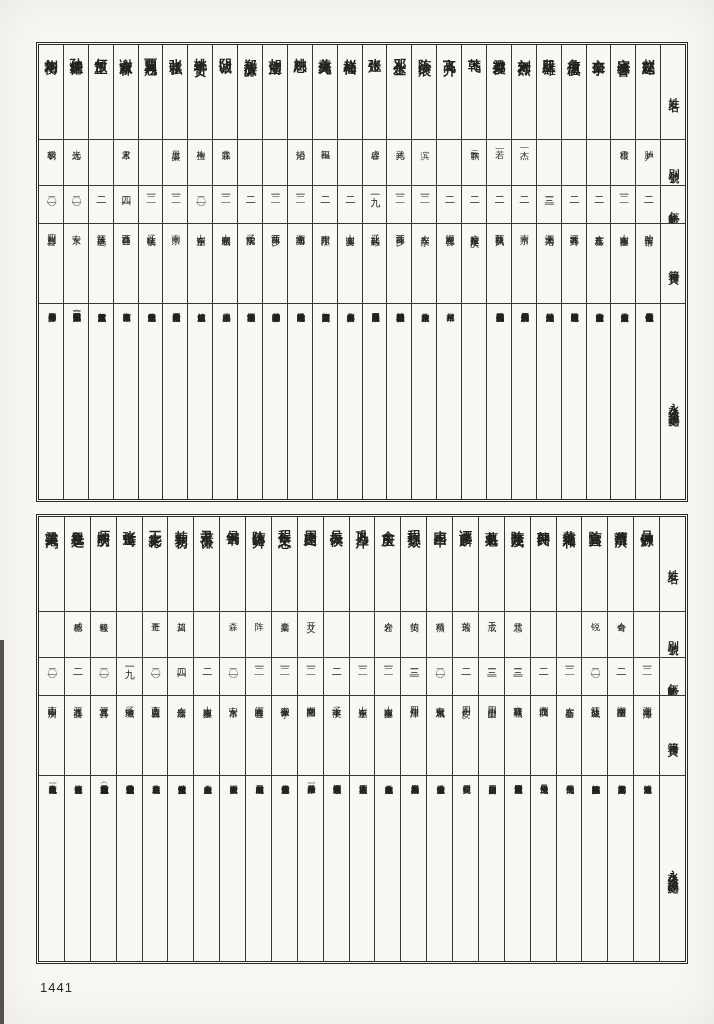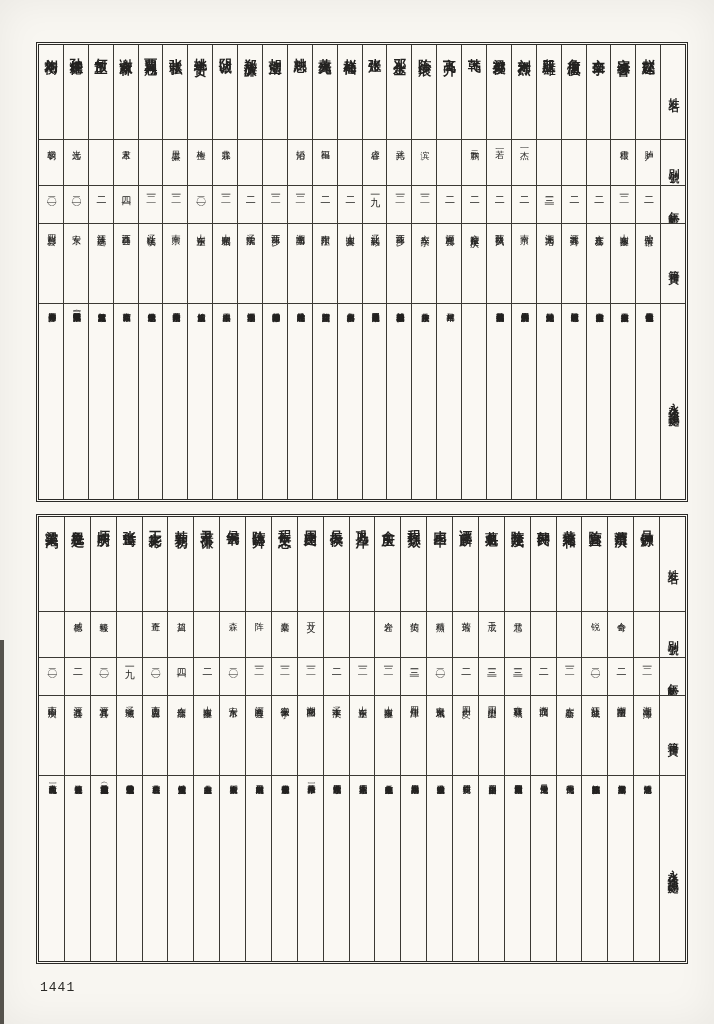--- a/index.html
+++ b/index.html
@@ -21,21 +21,21 @@
   .c-addr{flex:1 1 auto;}
   .vt{writing-mode:vertical-rl;text-orientation:upright;color:#232220;max-height:100%;line-height:1.05;}
   .c-name .vt{font-size:13px;font-weight:bold;letter-spacing:2px;}
   .c-alias .vt{font-size:9px;letter-spacing:1px;}
   .c-age .vt{font-size:10px;}
   .c-origin .vt{font-size:9px;letter-spacing:1px;}
   .c-addr .vt{font-size:8px;letter-spacing:0px;}
   .header-col .cell{align-items:center;}
   .header-col .vt{font-weight:bold;font-size:11px;letter-spacing:3px;}
   .page-number{position:absolute;left:40px;top:980px;font-size:13px;color:#2b2a27;
-               font-family:Liberation Mono, monospace;letter-spacing:1px;}
+               font-family:Liberation Sans, sans-serif;letter-spacing:1px;}
 </style>
 </head>
 <body>
 
 <div class="page">
   <div class="tables">
     <div class="reg-table t0">
         <div class="col">
           <div class="cell c-name">
             <span class="vt">刘均衡</span>

